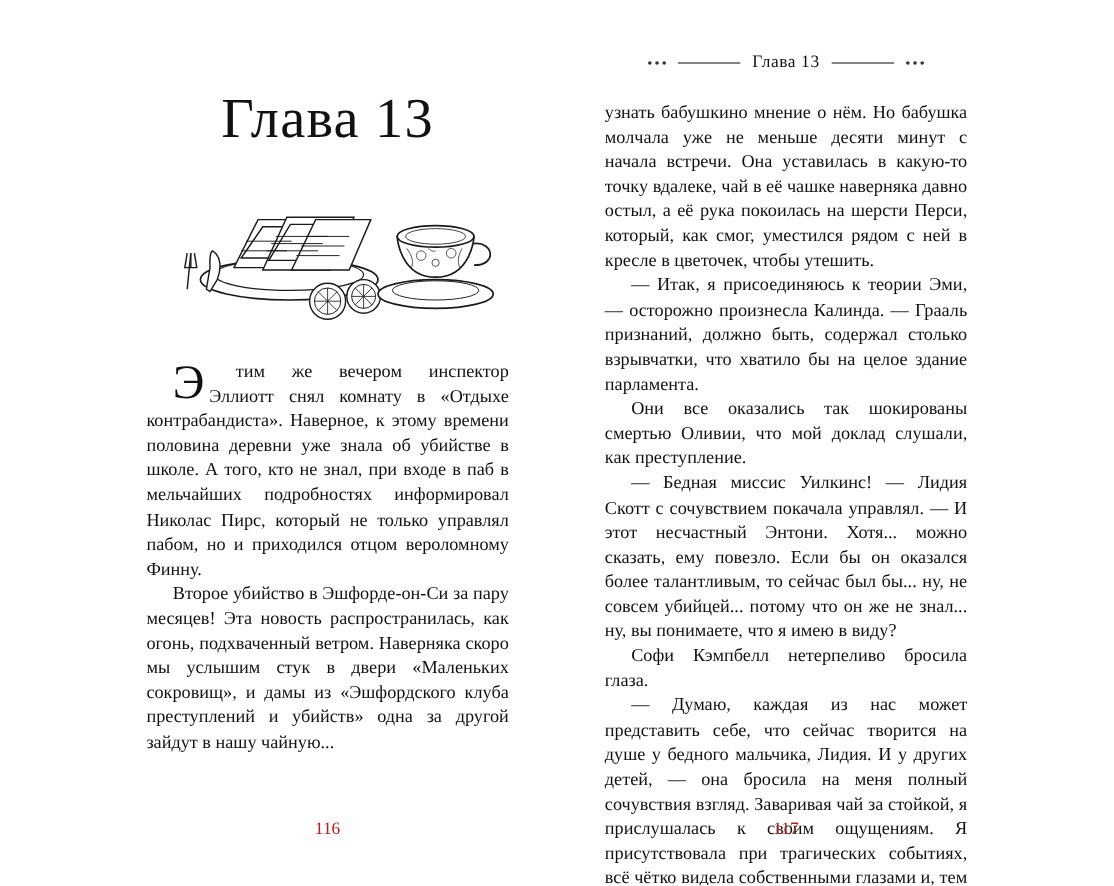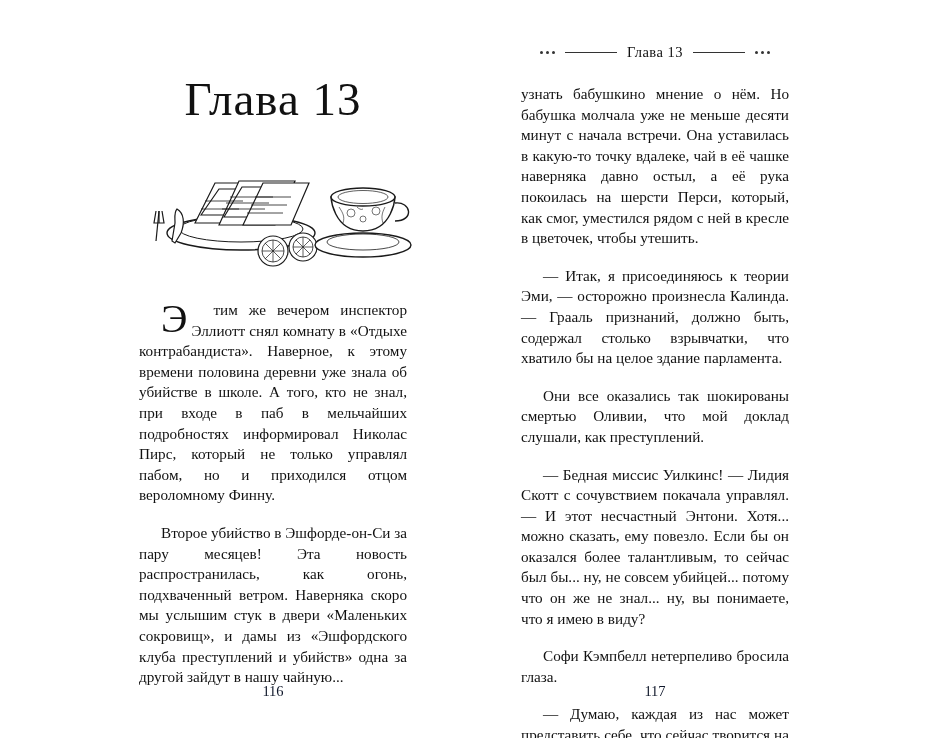--- a/index.html
+++ b/index.html
@@ -60,21 +60,21 @@
   .illustration svg {
     display: block;
   }
 
   
   p.body {
     font-size: 15.2px;
     line-height: 20.6px;
     text-align: justify;
     text-justify: inter-word;
-    margin: 17px;
+    margin: 0;
     text-indent: 22px;
     hyphens: auto;
   }
   p.body + p.body {
     margin-top: 0px;
   }
   p.body.noindent {
     text-indent: 0;
   }
 
@@ -124,21 +124,21 @@
   }
 
   
   .folio {
     position: absolute;
     bottom: 24px;
     left: 0;
     right: 0;
     text-align: center;
     font-size: 14.5px;
-    color: #0f172a;
+    color: #b91c1c;
   }
   .leaf-left .folio { padding-left: 56px; }
   .leaf-right .folio { padding-right: 56px; font-family: Liberation Serif, serif; }
 </style>
 </head>
 <body>
 
 <div class="page">
   <div class="spread">
 
@@ -238,21 +238,21 @@
         <span class="rh-rule"></span>
         <span class="rh-dots">
             <i></i>
             <i></i>
             <i></i>
           </span>
       </div>
 
       <p class="body noindent">узнать бабушкино мнение о нём. Но бабушка молчала уже не меньше десяти минут с начала встречи. Она уставилась в какую-то точку вдалеке, чай в её чашке наверняка давно остыл, а её рука покоилась на шерсти Перси, который, как смог, уместился рядом с ней в кресле в цветочек, чтобы утешить.</p>
       <p class="body">— Итак, я присоединяюсь к теории Эми, — осторожно произнесла Калинда. — Грааль признаний, должно быть, содержал столько взрывчатки, что хватило бы на целое здание парламента.</p>
-      <p class="body">Они все оказались так шокированы смертью Оливии, что мой доклад слушали, как преступлений.</p>
+      <p class="body">Они все оказались так шокированы смертью Оливии, что мой доклад слушали, как преступление.</p>
       <p class="body">— Бедная миссис Уилкинс! — Лидия Скотт с сочувствием покачала управлял. — И этот несчастный Энтони. Хотя... можно сказать, ему повезло. Если бы он оказался более талантливым, то сейчас был бы... ну, не совсем убийцей... потому что он же не знал... ну, вы понимаете, что я имею в виду?</p>
       <p class="body">Софи Кэмпбелл нетерпеливо бросила глаза.</p>
       <p class="body">— Думаю, каждая из нас может представить себе, что сейчас творится на душе у бедного мальчика, Лидия. И у других детей, — она бросила на меня полный сочувствия взгляд. Заваривая чай за стойкой, я прислушалась к своим ощущениям. Я присутствовала при трагических событиях, всё чётко видела собственными глазами и, тем не менее, мой разум отказывался осознавать, что это не фильм, а реальность.</p>
 
       <div class="folio">117</div>
     </div>
 
   </div>
 </div>
 

